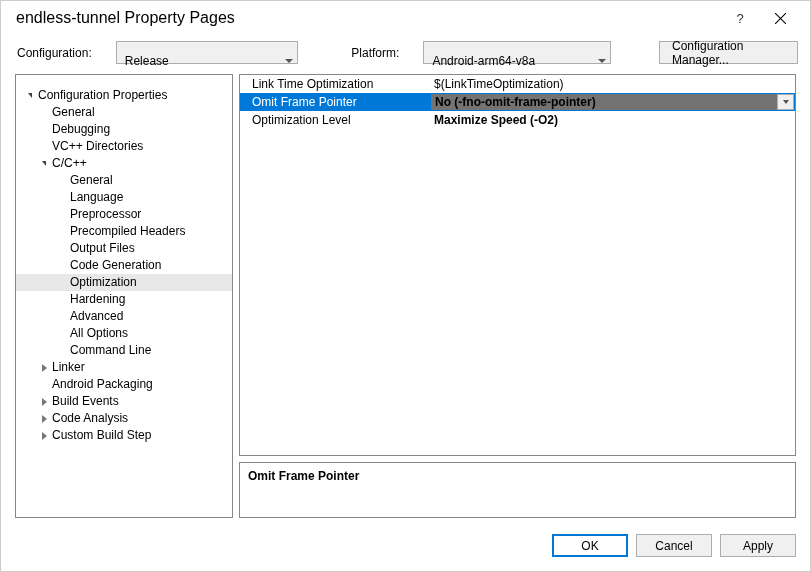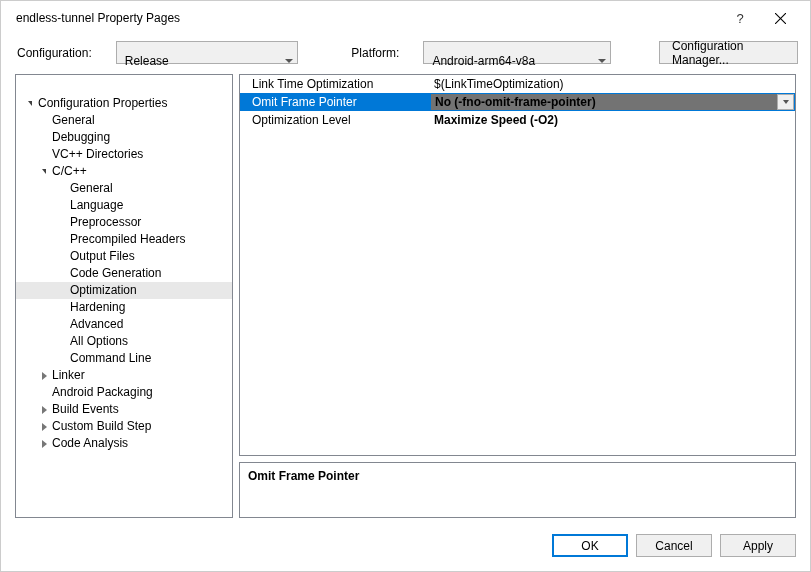--- a/index.html
+++ b/index.html
@@ -1,31 +1,31 @@
 <!DOCTYPE html>
 <html><head>
 <meta charset="utf-8">
 <style>
   * { box-sizing: border-box; font-family: "Segoe UI", Tahoma, sans-serif; font-size: 12px; }
   body { margin: 0; background: #fff; }
   .window { width: 811px; height: 572px; border: 1px solid #ccc; display: flex; flex-direction: column; background: #fff; }
   .titlebar { height: 34px; display: flex; align-items: center; padding: 0 10px; }
-  .titlebar .title { flex: 1; font-size: 12px; color: #000; padding-left: 5px;}
+  .titlebar .title { flex: 1; font-size: 16px; color: #000; padding-left: 5px;}
   .titlebar .help, .titlebar .close { width: 40px; height: 34px; display: flex; align-items: center; justify-content: center; font-size: 14px; color: #333; }
   .titlebar .help { font-size: 13px; }
   .titlebar .close svg { width: 11px; height: 11px; }
   .toolbar { display: flex; align-items: center; padding: 6px 12px 10px 16px; gap: 24px; }
   .toolbar label { color: #000; }
   .combo { display: flex; align-items: center; justify-content: space-between; border: 1px solid #adadad; background: #f0f0f0; height: 23px; padding: 16px 4px 0 8px; }
   .combo .arrow { border-left: 4px solid transparent; border-right: 4px solid transparent; border-top: 4px solid #555; }
   .cfg-combo { width: 210px; }
   .plat-combo { width: 216px; }
   .cfgmgr-btn { border: 1px solid #adadad; background: #f0f0f0; height: 23px; padding: 0 12px; display: flex; align-items: center; }
   .main { flex: 1; display: flex; padding: 0 14px 8px 14px; gap: 6px; }
-  .tree-pane { width: 218px; border: 1px solid #828790; padding: 20px 0; overflow: hidden; }
+  .tree-pane { width: 218px; border: 1px solid #828790; padding: 12px 0; overflow: hidden; }
   .tree ul { list-style: none; margin: 0; padding: 0; }
   .tree li { line-height: 17px; white-space: nowrap; }
   .tree .row { display: flex; align-items: center; height: 17px; padding-right: 4px;}
   .tree .exp { width: 12px; height: 12px; display: inline-flex; align-items: center; justify-content: center; margin-right: 2px;}
   .tree .exp.open::before { content: ""; display:block; width:0; height:0; border-left:4px solid transparent; border-top:5px solid #404040; transform: rotate(0deg);}
   .tree .exp.closed::before { content: ""; display:block; width:0; height:0; border-top:4px solid transparent; border-bottom:4px solid transparent; border-left:5px solid #777;}
   .tree .label { }
   .tree li.selected > .row { background: #e8e8e8; }
   .tree-pad0 { padding-left: 8px; }
   .tree-pad1 { padding-left: 22px; }
@@ -181,27 +181,27 @@
                 </li>
               <li>
                   <div class="row tree-pad1">
                     <span class="exp closed"></span>
                     <span class="label">Build Events</span>
                   </div>
                 </li>
               <li>
                   <div class="row tree-pad1">
                     <span class="exp closed"></span>
+                    <span class="label">Code Analysis</span>
+                  </div>
+                </li>
+              <li>
+                  <div class="row tree-pad1">
+                    <span class="exp closed"></span>
                     <span class="label">Custom Build Step</span>
-                  </div>
-                </li>
-              <li>
-                  <div class="row tree-pad1">
-                    <span class="exp closed"></span>
-                    <span class="label">Code Analysis</span>
                   </div>
                 </li>
             </ul>
           </li>
         </ul>
       </div>
     </div>
 
     <div class="right-pane">
       <div class="grid">

